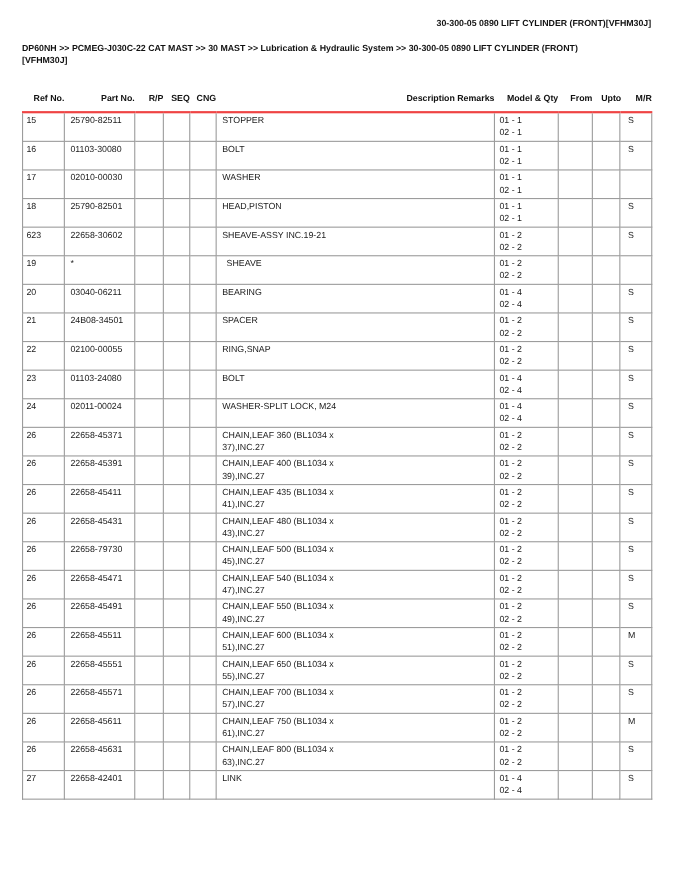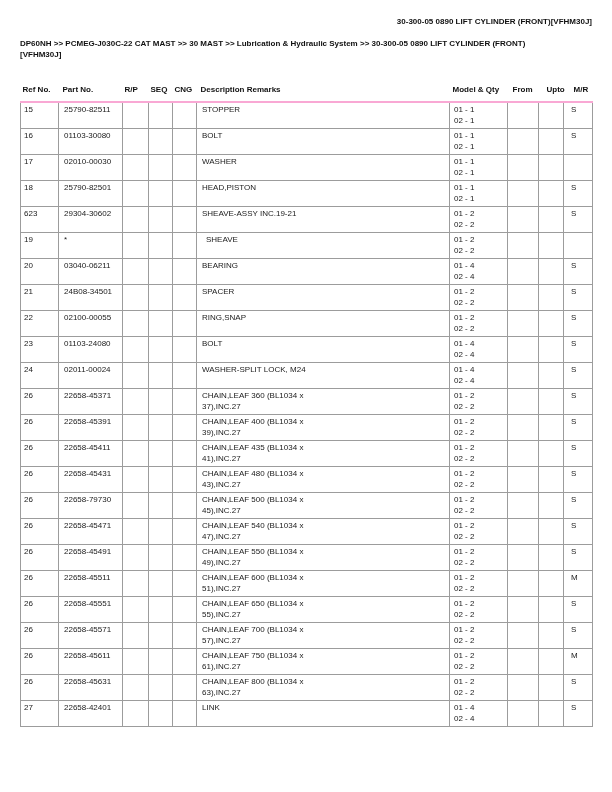--- a/index.html
+++ b/index.html
@@ -44,24 +44,24 @@
   table.parts col.c-cng   { width: 24px; }
   table.parts col.c-desc  { width: 253px; }
   table.parts col.c-model { width: 58px; }
   table.parts col.c-from  { width: 31px; }
   table.parts col.c-upto  { width: 25px; }
   table.parts col.c-mr    { width: 29px; }
 
   table.parts thead th {
     font-size: 8px;
     font-weight: bold;
-    text-align: left;
+    text-align: right;
     vertical-align: bottom;
     padding: 0 0 7px 2px;
-    border-bottom: 2px solid #f9a8d4;
+    border-bottom: 2px solid #ef4444;
     color: #111;
     white-space: nowrap;
     overflow: visible;
   }
   table.parts thead th.h-part  { padding-left: 4px; }
   table.parts thead th.h-desc  { padding-left: 4px; }
   table.parts thead th.h-model { padding-left: 3px; }
   table.parts thead th.h-from  { padding-left: 5px; margin-top: 24px; }
   table.parts thead th.h-upto  { padding-left: 8px; }
   table.parts thead th.h-mr    { padding-left: 10px; }
@@ -171,21 +171,21 @@
     <td class="b-desc">HEAD,PISTON</td>
     <td class="b-model">01 - 1
 02 - 1</td>
     <td class="b-from"></td>
     <td class="b-upto"></td>
     <td class="b-mr">S</td>
   </tr>
 
   <tr>
     <td class="b-ref">623</td>
-    <td class="b-part">29304-30602</td>
+    <td class="b-part">22658-30602</td>
     <td class="b-rp"></td>
     <td class="b-seq"></td>
     <td class="b-cng"></td>
     <td class="b-desc">SHEAVE-ASSY INC.19-21</td>
     <td class="b-model">01 - 2
 02 - 2</td>
     <td class="b-from"></td>
     <td class="b-upto"></td>
     <td class="b-mr">S</td>
   </tr>

